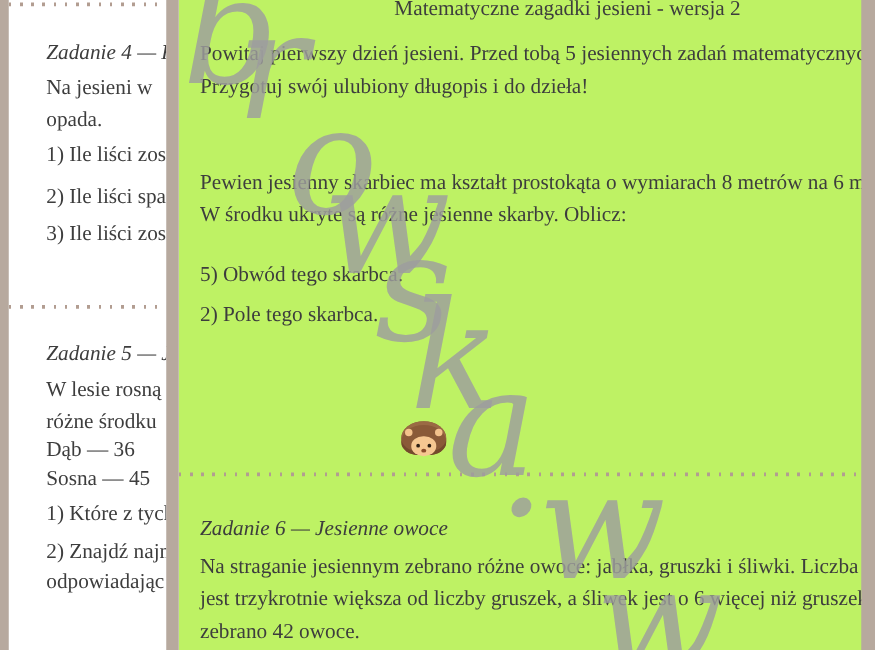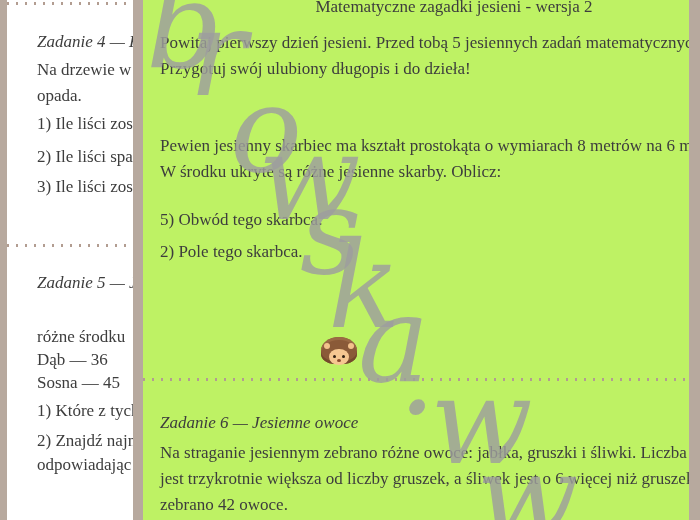--- a/index.html
+++ b/index.html
@@ -69,29 +69,30 @@
 <body>
 
 <div class="border-strip border-left"></div>
 <div class="border-strip border-middle"></div>
 <div class="border-strip border-right"></div>
 
 <div class="left-page">
   <div class="dotted" style="top:2px"></div>
 
   <div class="line heading" style="top:29px">Zadanie 4 — K</div>
-  <div class="line" style="top:57px">Na drzewie w</div>
+  <div class="line" style="top:57px">Na jesieni w</div>
   <div class="line" style="top:83px">opada.</div>
   <div class="line" style="top:111px">1) Ile liści zost</div>
   <div class="line" style="top:144px">2) Ile liści spad</div>
   <div class="line" style="top:174px">3) Ile liści zost</div>
 
   <div class="dotted" style="top:244px"></div>
 
   <div class="line heading" style="top:270px">Zadanie 5 — Je</div>
+  <div class="line" style="top:299px">W lesie rosną</div>
   <div class="line" style="top:324px">różne środku</div>
   <div class="line" style="top:347px">Dąb — 36</div>
   <div class="line" style="top:370px">Sosna — 45</div>
   <div class="line" style="top:398px">1) Które z tych</div>
   <div class="line" style="top:428px">2) Znajdź najm</div>
   <div class="line" style="top:452px">odpowiadając</div>
 </div>
 
 <div class="right-page">
   <div class="doc-title">Matematyczne zagadki jesieni - wersja 2</div>

